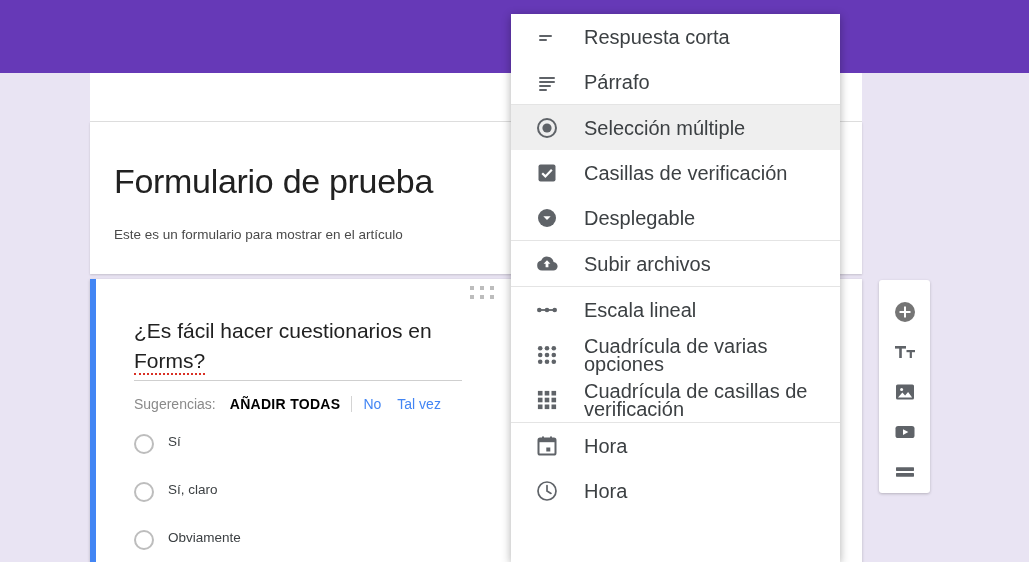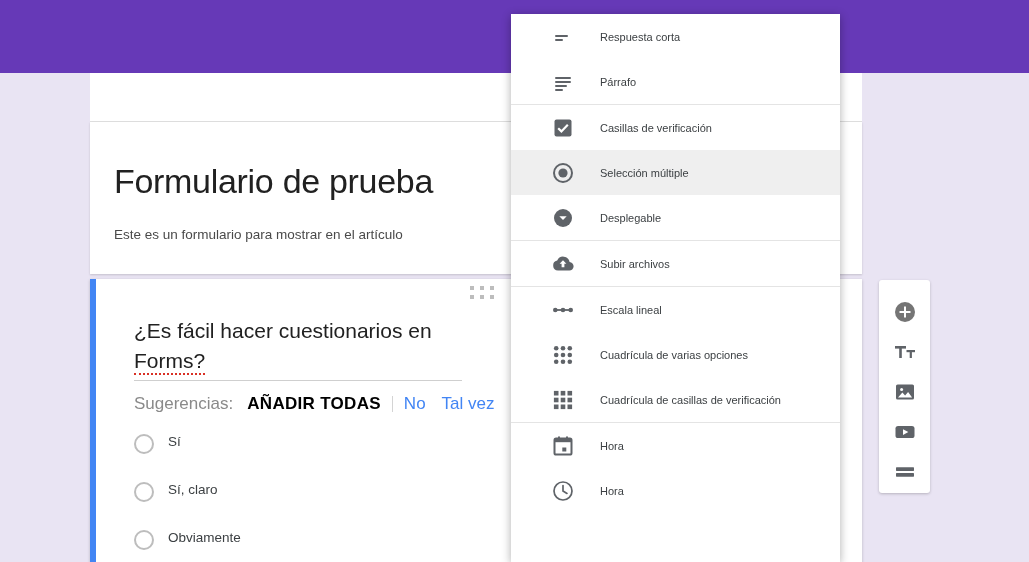--- a/index.html
+++ b/index.html
@@ -120,21 +120,21 @@
   .q-underline {
     margin-top: 4px;
     width: 328px; height: 1px;
     background: #CFCFCF;
   }
 
   
   .sugg {
     margin-top: 14px;
     display: flex; align-items: center;
-    font-size: 17px;
+    font-size: 14px;
     height: 18px;
   }
   .sugg-label { color: #8A8A8A; margin-right: 14px; }
   .sugg-add {
     color: #000000; font-weight: bold;
     letter-spacing: .3px;
     cursor: pointer;
   }
   .sugg-sep {
     width: 1px; height: 16px; background: #D4D4D4;
@@ -183,23 +183,23 @@
     width: 329px; height: 548px;
     background: #ffffff;
     box-shadow: 0 2px 9px rgba(0,0,0,.32);
     z-index: 10;
     overflow: hidden;
   }
   .menu-group + .menu-group { border-top: 1px solid #E4E4E4; }
   .menu-item {
     display: flex; align-items: center;
     height: 45px;
-    padding-left: 40px;
+    padding-left: 24px;
     cursor: pointer;
-    font-size: 11px;
+    font-size: 20px;
     color: #3c4043;
   }
   .menu-item.selected { background: #EFEFEF; }
   .menu-icon {
     width: 24px; height: 24px;
     margin-right: 25px;
     display: flex; align-items: center; justify-content: center;
     flex: none;
   }
   .menu-label { line-height: 18px; }
@@ -338,37 +338,37 @@
             <rect x="4" y="11" width="16" height="2" rx="1" fill="#5F6368"></rect>
             <rect x="4" y="15" width="12" height="2" rx="1" fill="#5F6368"></rect>
             <rect x="4" y="19" width="8" height="2" rx="1" fill="#5F6368"></rect>
           </svg>
         </span>
         <span class="menu-label">Párrafo</span>
       </div>
     </div>
 
     <div class="menu-group">
+      <div class="menu-item selected">
+        <span class="menu-icon">
+          <svg width="24" height="24" viewBox="0 0 24 24">
+            <circle cx="12" cy="12" r="9" fill="none" stroke="#5F6368" stroke-width="2"></circle>
+            <circle cx="12" cy="12" r="4.6" fill="#5F6368"></circle>
+          </svg>
+        </span>
+        <span class="menu-label">Selección múltiple</span>
+      </div>
       <div class="menu-item">
         <span class="menu-icon">
           <svg width="24" height="24" viewBox="0 0 24 24">
             <rect x="3.5" y="3.5" width="17" height="17" rx="2" fill="#5F6368"></rect>
             <path d="M7.2 12.2l3.2 3.2 6.4-6.6" fill="none" stroke="#fff" stroke-width="2.2"></path>
           </svg>
         </span>
         <span class="menu-label">Casillas de verificación</span>
-      </div>
-      <div class="menu-item selected">
-        <span class="menu-icon">
-          <svg width="24" height="24" viewBox="0 0 24 24">
-            <circle cx="12" cy="12" r="9" fill="none" stroke="#5F6368" stroke-width="2"></circle>
-            <circle cx="12" cy="12" r="4.6" fill="#5F6368"></circle>
-          </svg>
-        </span>
-        <span class="menu-label">Selección múltiple</span>
       </div>
       <div class="menu-item">
         <span class="menu-icon">
           <svg width="24" height="24" viewBox="0 0 24 24">
             <circle cx="12" cy="12" r="9" fill="#5F6368"></circle>
             <path d="M8.3 10.3l3.7 3.7 3.7-3.7z" fill="#fff"></path>
           </svg>
         </span>
         <span class="menu-label">Desplegable</span>
       </div>

